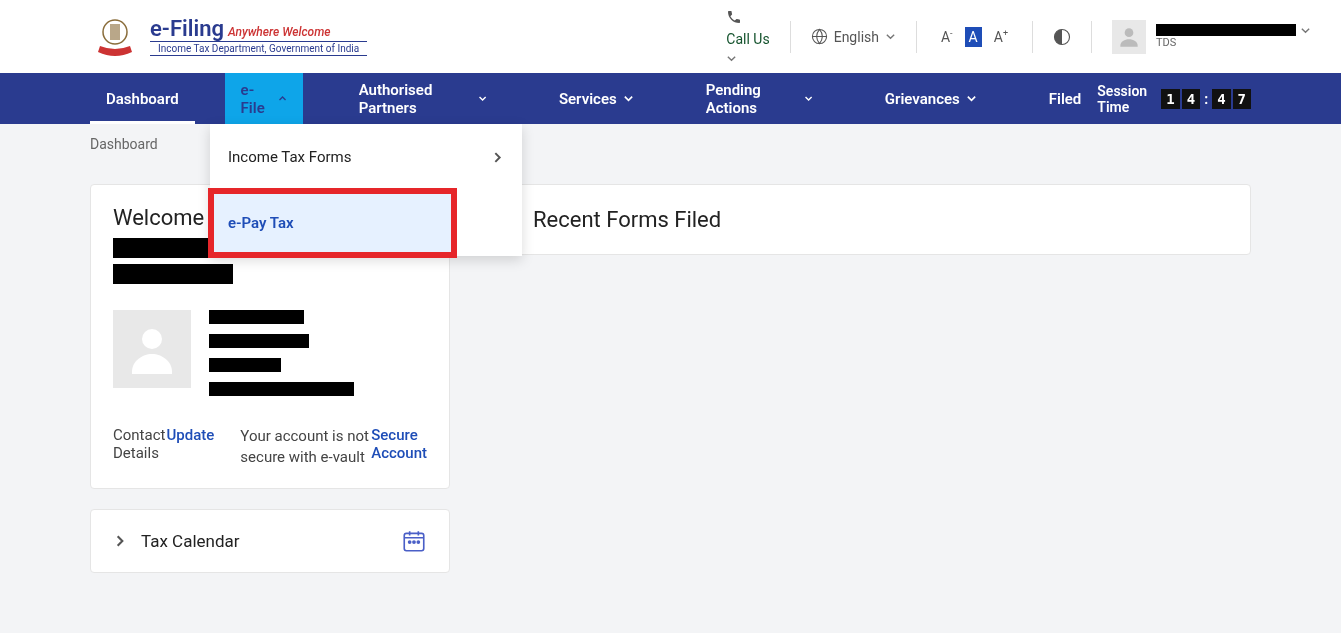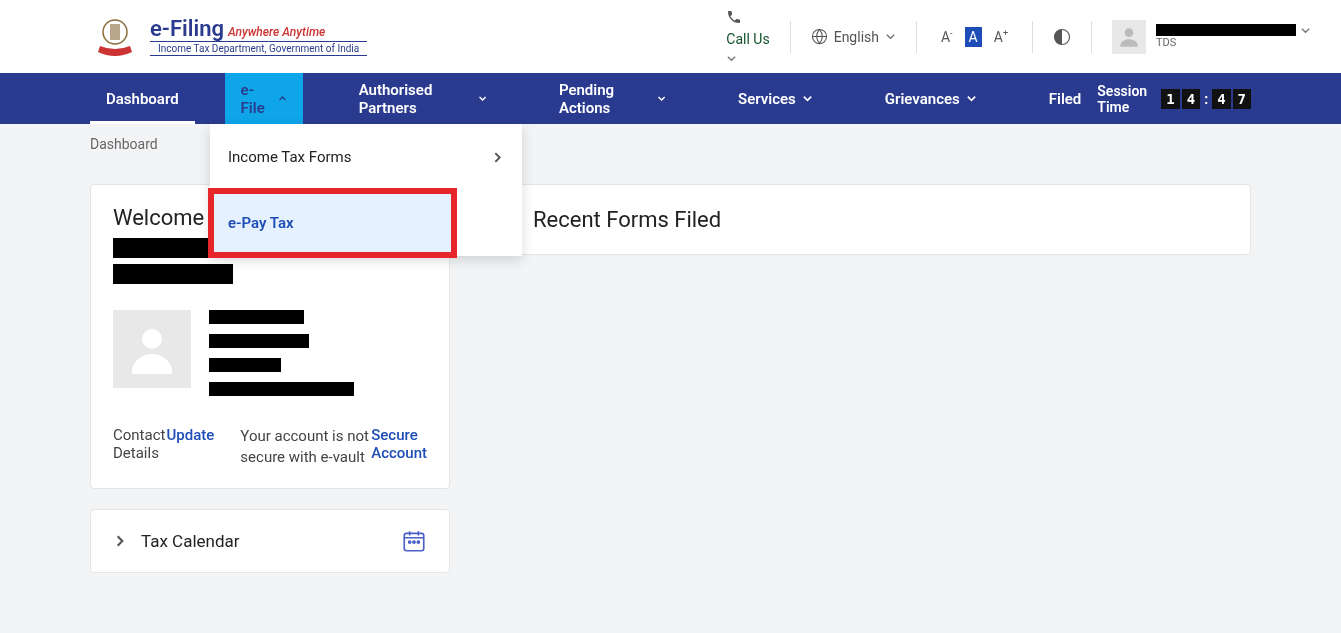--- a/index.html
+++ b/index.html
@@ -78,21 +78,21 @@
     <div class="logo-emblem">
       <svg width="50" height="50" viewBox="0 0 50 50">
         <path d="M8 40 Q25 48 42 40 L40 34 Q25 40 10 34 Z" fill="#c33"></path>
         <circle cx="25" cy="20" r="12" fill="none" stroke="#8a6d3b" stroke-width="1.5"></circle>
         <rect x="20" y="12" width="10" height="16" fill="#8a6d3b" opacity=".6"></rect>
       </svg>
     </div>
     <div class="logo-text">
       <div>
         <span class="logo-title">e-Filing</span>
-        <span class="logo-tag">Anywhere Anytime</span>
+        <span class="logo-tag">Anywhere Welcome</span>
       </div>
       <span class="logo-sub">Income Tax Department, Government of India</span>
     </div>
   </div>
 
   <div class="top-right">
     <div class="call-us">
       <svg width="16" height="16" viewBox="0 0 24 24" fill="#555">
           <path d="M6.6 10.8c1.4 2.8 3.8 5.2 6.6 6.6l2.2-2.2c.3-.3.7-.4 1-.2 1.1.4 2.3.6 3.6.6.6 0 1 .4 1 1V20c0 .6-.4 1-1 1C10.6 21 3 13.4 3 4c0-.6.4-1 1-1h3.5c.6 0 1 .4 1 1 0 1.2.2 2.4.6 3.6.1.4 0 .8-.3 1l-2.2 2.2z"></path>
         </svg>
@@ -156,27 +156,27 @@
         <path d="M2 8l4-4 4 4" stroke="#2a3b8f" stroke-width="1.8" fill="none"></path>
       </svg>
   </div>
   <div class="nav-item" style="margin-left:40px">
     <span>Authorised Partners</span>
     <svg width="11" height="11" viewBox="0 0 12 12">
         <path d="M2 4l4 4 4-4" stroke="#fff" stroke-width="1.8" fill="none"></path>
       </svg>
   </div>
   <div class="nav-item" style="margin-left:40px">
+    <span>Services</span>
+    <svg width="11" height="11" viewBox="0 0 12 12">
+        <path d="M2 4l4 4 4-4" stroke="#fff" stroke-width="1.8" fill="none"></path>
+      </svg>
+  </div>
+  <div class="nav-item" style="margin-left:40px">
     <span>Pending Actions</span>
-    <svg width="11" height="11" viewBox="0 0 12 12">
-        <path d="M2 4l4 4 4-4" stroke="#fff" stroke-width="1.8" fill="none"></path>
-      </svg>
-  </div>
-  <div class="nav-item" style="margin-left:40px">
-    <span>Services</span>
     <svg width="11" height="11" viewBox="0 0 12 12">
         <path d="M2 4l4 4 4-4" stroke="#fff" stroke-width="1.8" fill="none"></path>
       </svg>
   </div>
   <div class="nav-item" style="margin-left:40px">
     <span>Grievances</span>
     <svg width="11" height="11" viewBox="0 0 12 12">
         <path d="M2 4l4 4 4-4" stroke="#fff" stroke-width="1.8" fill="none"></path>
       </svg>
   </div>

